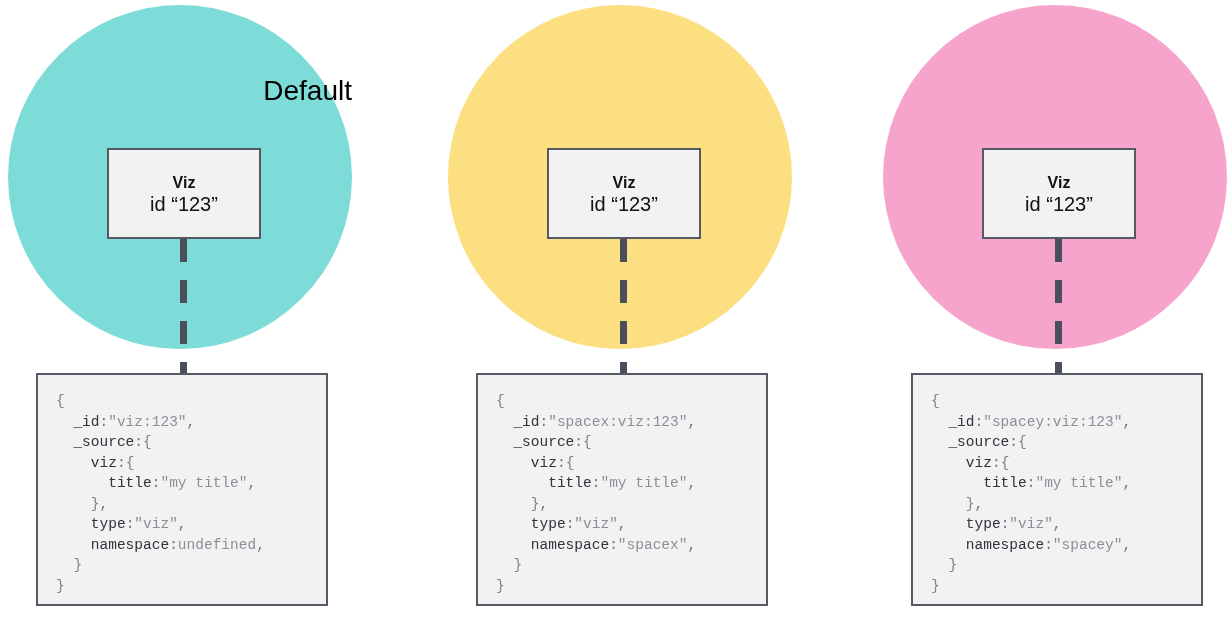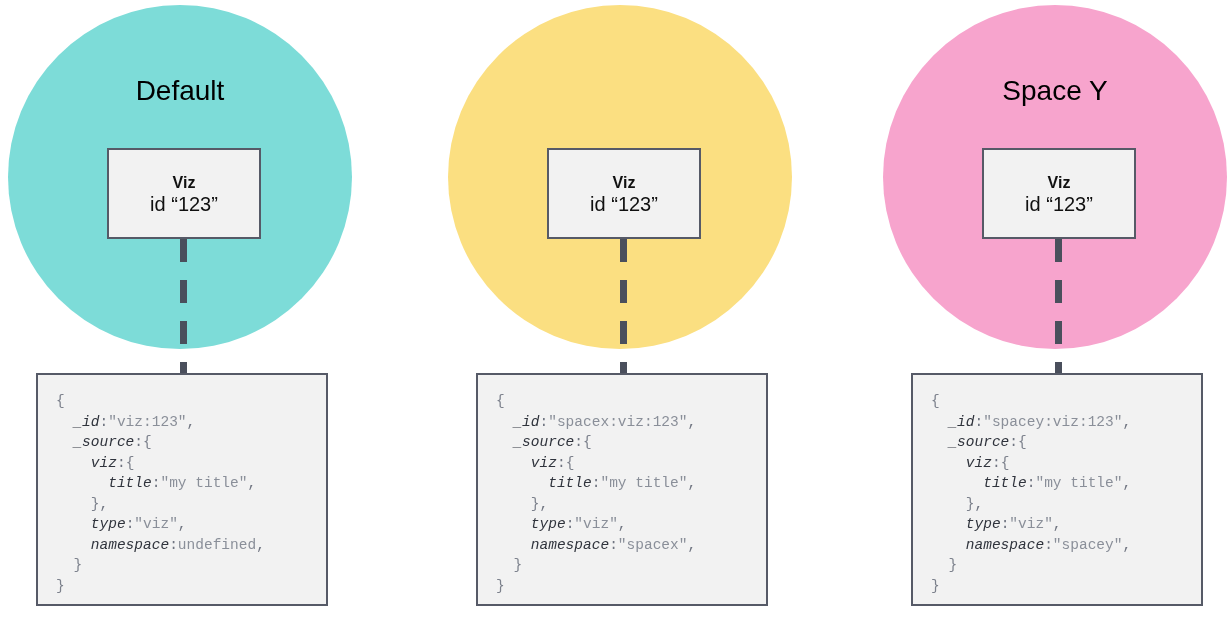--- a/index.html
+++ b/index.html
@@ -42,21 +42,21 @@
     width: 344px;
     height: 344px;
     border-radius: 50%;
   }
 
   .circle-title {
     position: absolute;
     left: 28px;
     top: 74px;
     width: 344px;
-    text-align: center;
+    text-align: right;
     font-size: 28px;
     line-height: 34px;
     color: #000000;
     font-family: "Liberation Sans", sans-serif;
     white-space: nowrap;
   }
 
   
   .viz-box {
     position: absolute;
@@ -117,21 +117,21 @@
   }
   .code-block pre {
     margin: 0;
     font-family: "Liberation Mono", "DejaVu Sans Mono", monospace;
     font-size: 14.5px;
     line-height: 20.5px;
     white-space: pre;
     color: #3d424d;
   }
   .code-line { display: block; height: 20.5px; }
-  .tok-key   { color: #2f333c; font-style: italic; }
+  .tok-key   { color: #2f333c; }
   .tok-punct { color: #6f7480; }
   .tok-val   { color: #8a8f99; }
   .tok-brace { color: #7c818c; }
 </style>
 </head>
 <body>
 
 <div id="canvas">
     <div class="column col-0">
       <div class="circle" style="background: rgb(125, 220, 216);"></div>
@@ -151,21 +151,20 @@
         <div class="viz-title">Viz</div>
         <div class="viz-sub">id “123”</div>
       </div>
       <div class="connector"></div>
       <div class="code-block">
         <pre><span class="code-line"><span class="tok-brace">{</span></span><span class="code-line"><span class="tok-punct">  </span><span class="tok-key">_id</span><span class="tok-punct">:</span><span class="tok-val">"spacex:viz:123"</span><span class="tok-punct">,</span></span><span class="code-line"><span class="tok-punct">  </span><span class="tok-key">_source</span><span class="tok-punct">:</span><span class="tok-brace">{</span></span><span class="code-line"><span class="tok-punct">    </span><span class="tok-key">viz</span><span class="tok-punct">:</span><span class="tok-brace">{</span></span><span class="code-line"><span class="tok-punct">      </span><span class="tok-key">title</span><span class="tok-punct">:</span><span class="tok-val">"my title"</span><span class="tok-punct">,</span></span><span class="code-line"><span class="tok-punct">    </span><span class="tok-brace">}</span><span class="tok-punct">,</span></span><span class="code-line"><span class="tok-punct">    </span><span class="tok-key">type</span><span class="tok-punct">:</span><span class="tok-val">"viz"</span><span class="tok-punct">,</span></span><span class="code-line"><span class="tok-punct">    </span><span class="tok-key">namespace</span><span class="tok-punct">:</span><span class="tok-val">"spacex"</span><span class="tok-punct">,</span></span><span class="code-line"><span class="tok-punct">  </span><span class="tok-brace">}</span></span><span class="code-line"><span class="tok-brace">}</span></span></pre>
       </div>
     </div>
     <div class="column col-2">
       <div class="circle" style="background: rgb(247, 164, 205);"></div>
-      <div class="circle-title">Space Y</div>
       <div class="viz-box">
         <div class="viz-title">Viz</div>
         <div class="viz-sub">id “123”</div>
       </div>
       <div class="connector"></div>
       <div class="code-block">
         <pre><span class="code-line"><span class="tok-brace">{</span></span><span class="code-line"><span class="tok-punct">  </span><span class="tok-key">_id</span><span class="tok-punct">:</span><span class="tok-val">"spacey:viz:123"</span><span class="tok-punct">,</span></span><span class="code-line"><span class="tok-punct">  </span><span class="tok-key">_source</span><span class="tok-punct">:</span><span class="tok-brace">{</span></span><span class="code-line"><span class="tok-punct">    </span><span class="tok-key">viz</span><span class="tok-punct">:</span><span class="tok-brace">{</span></span><span class="code-line"><span class="tok-punct">      </span><span class="tok-key">title</span><span class="tok-punct">:</span><span class="tok-val">"my title"</span><span class="tok-punct">,</span></span><span class="code-line"><span class="tok-punct">    </span><span class="tok-brace">}</span><span class="tok-punct">,</span></span><span class="code-line"><span class="tok-punct">    </span><span class="tok-key">type</span><span class="tok-punct">:</span><span class="tok-val">"viz"</span><span class="tok-punct">,</span></span><span class="code-line"><span class="tok-punct">    </span><span class="tok-key">namespace</span><span class="tok-punct">:</span><span class="tok-val">"spacey"</span><span class="tok-punct">,</span></span><span class="code-line"><span class="tok-punct">  </span><span class="tok-brace">}</span></span><span class="code-line"><span class="tok-brace">}</span></span></pre>
       </div>
     </div>
   </div>

